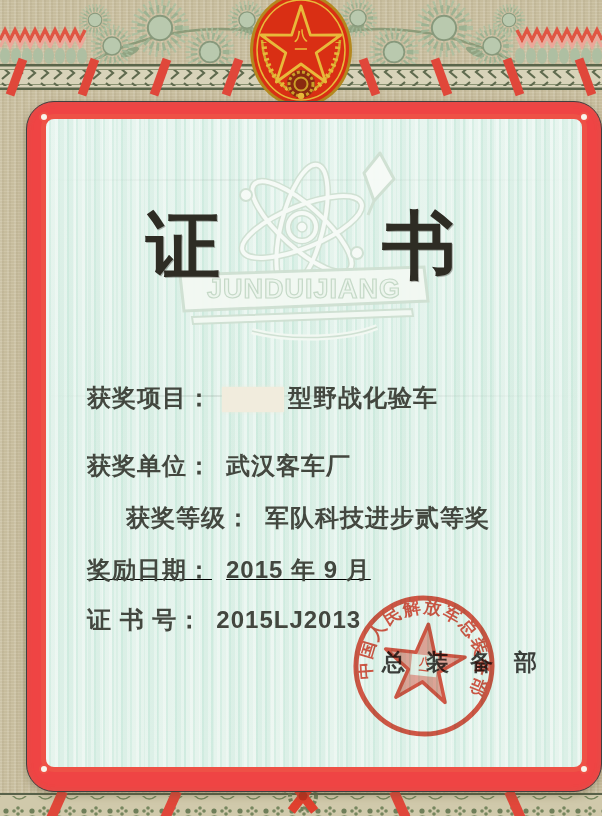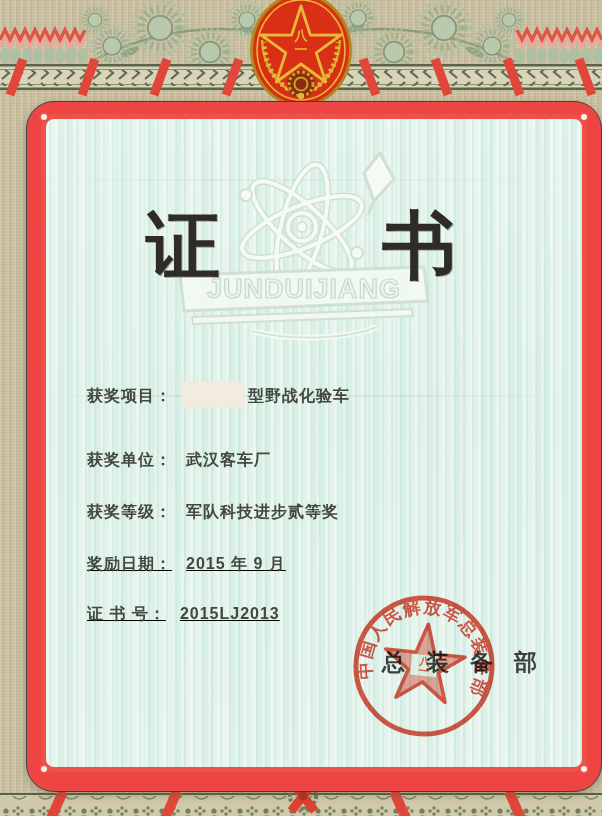--- a/index.html
+++ b/index.html
@@ -38,21 +38,21 @@
   .title-char{
     font-family:"DejaVu Serif","Liberation Serif",serif;
     font-size:74px;line-height:80px;font-weight:700;color:#2e2c24;
     text-shadow:1px 1px 0 rgba(46,44,36,.35);
   }
   
   #watermark{left:96px;top:16px;width:320px;height:240px;z-index:1;opacity:.95;}
   
   .field-row{left:41px;height:26px;white-space:nowrap;z-index:4;}
   .field-label,.field-value{
-    font-size:16px;font-weight:700;color:#43473f;letter-spacing:1px;
+    font-size:24px;font-weight:700;color:#43473f;letter-spacing:1px;
   }
   .field-value{margin-left:14px;}
   #redact-box{display:inline-block;width:62px;height:25px;margin:0 2px -6px 10px;
     background:#f1ecdd;box-shadow:0 0 3px rgba(240,235,220,.9);}
   
   #issuer{left:292px;top:528px;z-index:5;
     font-size:23px;font-weight:700;color:#3b3e3a;letter-spacing:21px;white-space:nowrap;padding-left:44px;}
   #seal{left:288px;top:457px;width:180px;height:180px;z-index:6;mix-blend-mode:multiply;}
 </style>
 </head>
@@ -230,27 +230,27 @@
         <span class="title-char">证</span>
         <span class="title-char">书</span>
       </div>
 
       <div class="field-row abs" style="top:263px;">
         <span class="field-label">获奖项目：</span><span id="redact-box"></span><span class="field-value" style="margin-left:2px;">型野战化验车</span>
       </div>
       <div class="field-row abs" style="top:331px;text-align:right;">
         <span class="field-label">获奖单位：</span><span class="field-value">武汉客车厂</span>
       </div>
-      <div class="field-row abs" style="top:383px;">
+      <div class="field-row abs" style="top:383px;padding-left:39px;">
         <span class="field-label">获奖等级：</span><span class="field-value">军队科技进步贰等奖</span>
       </div>
       <div class="field-row abs" style="top:435px;text-decoration:underline;">
         <span class="field-label">奖励日期：</span><span class="field-value">2015 年 9 月</span>
       </div>
-      <div class="field-row abs" style="top:485px;text-decoration:underline;">
+      <div class="field-row abs" style="top:485px;">
         <span class="field-label">证 书 号：</span><span class="field-value">2015LJ2013</span>
       </div>
 
       <div id="issuer" class="abs">总装备部</div>
 
       <svg id="seal" class="abs" viewBox="0 0 180 180">
         <g transform="rotate(6 90 90)" opacity=".92">
           <circle cx="90" cy="90" r="68" fill="none" stroke="#e14c3a" stroke-width="5"></circle>
           <defs>
             <path id="sealArc" d="M40.2,108.1 A53,53 0 1 1 139.8,108.1" fill="none"></path>

